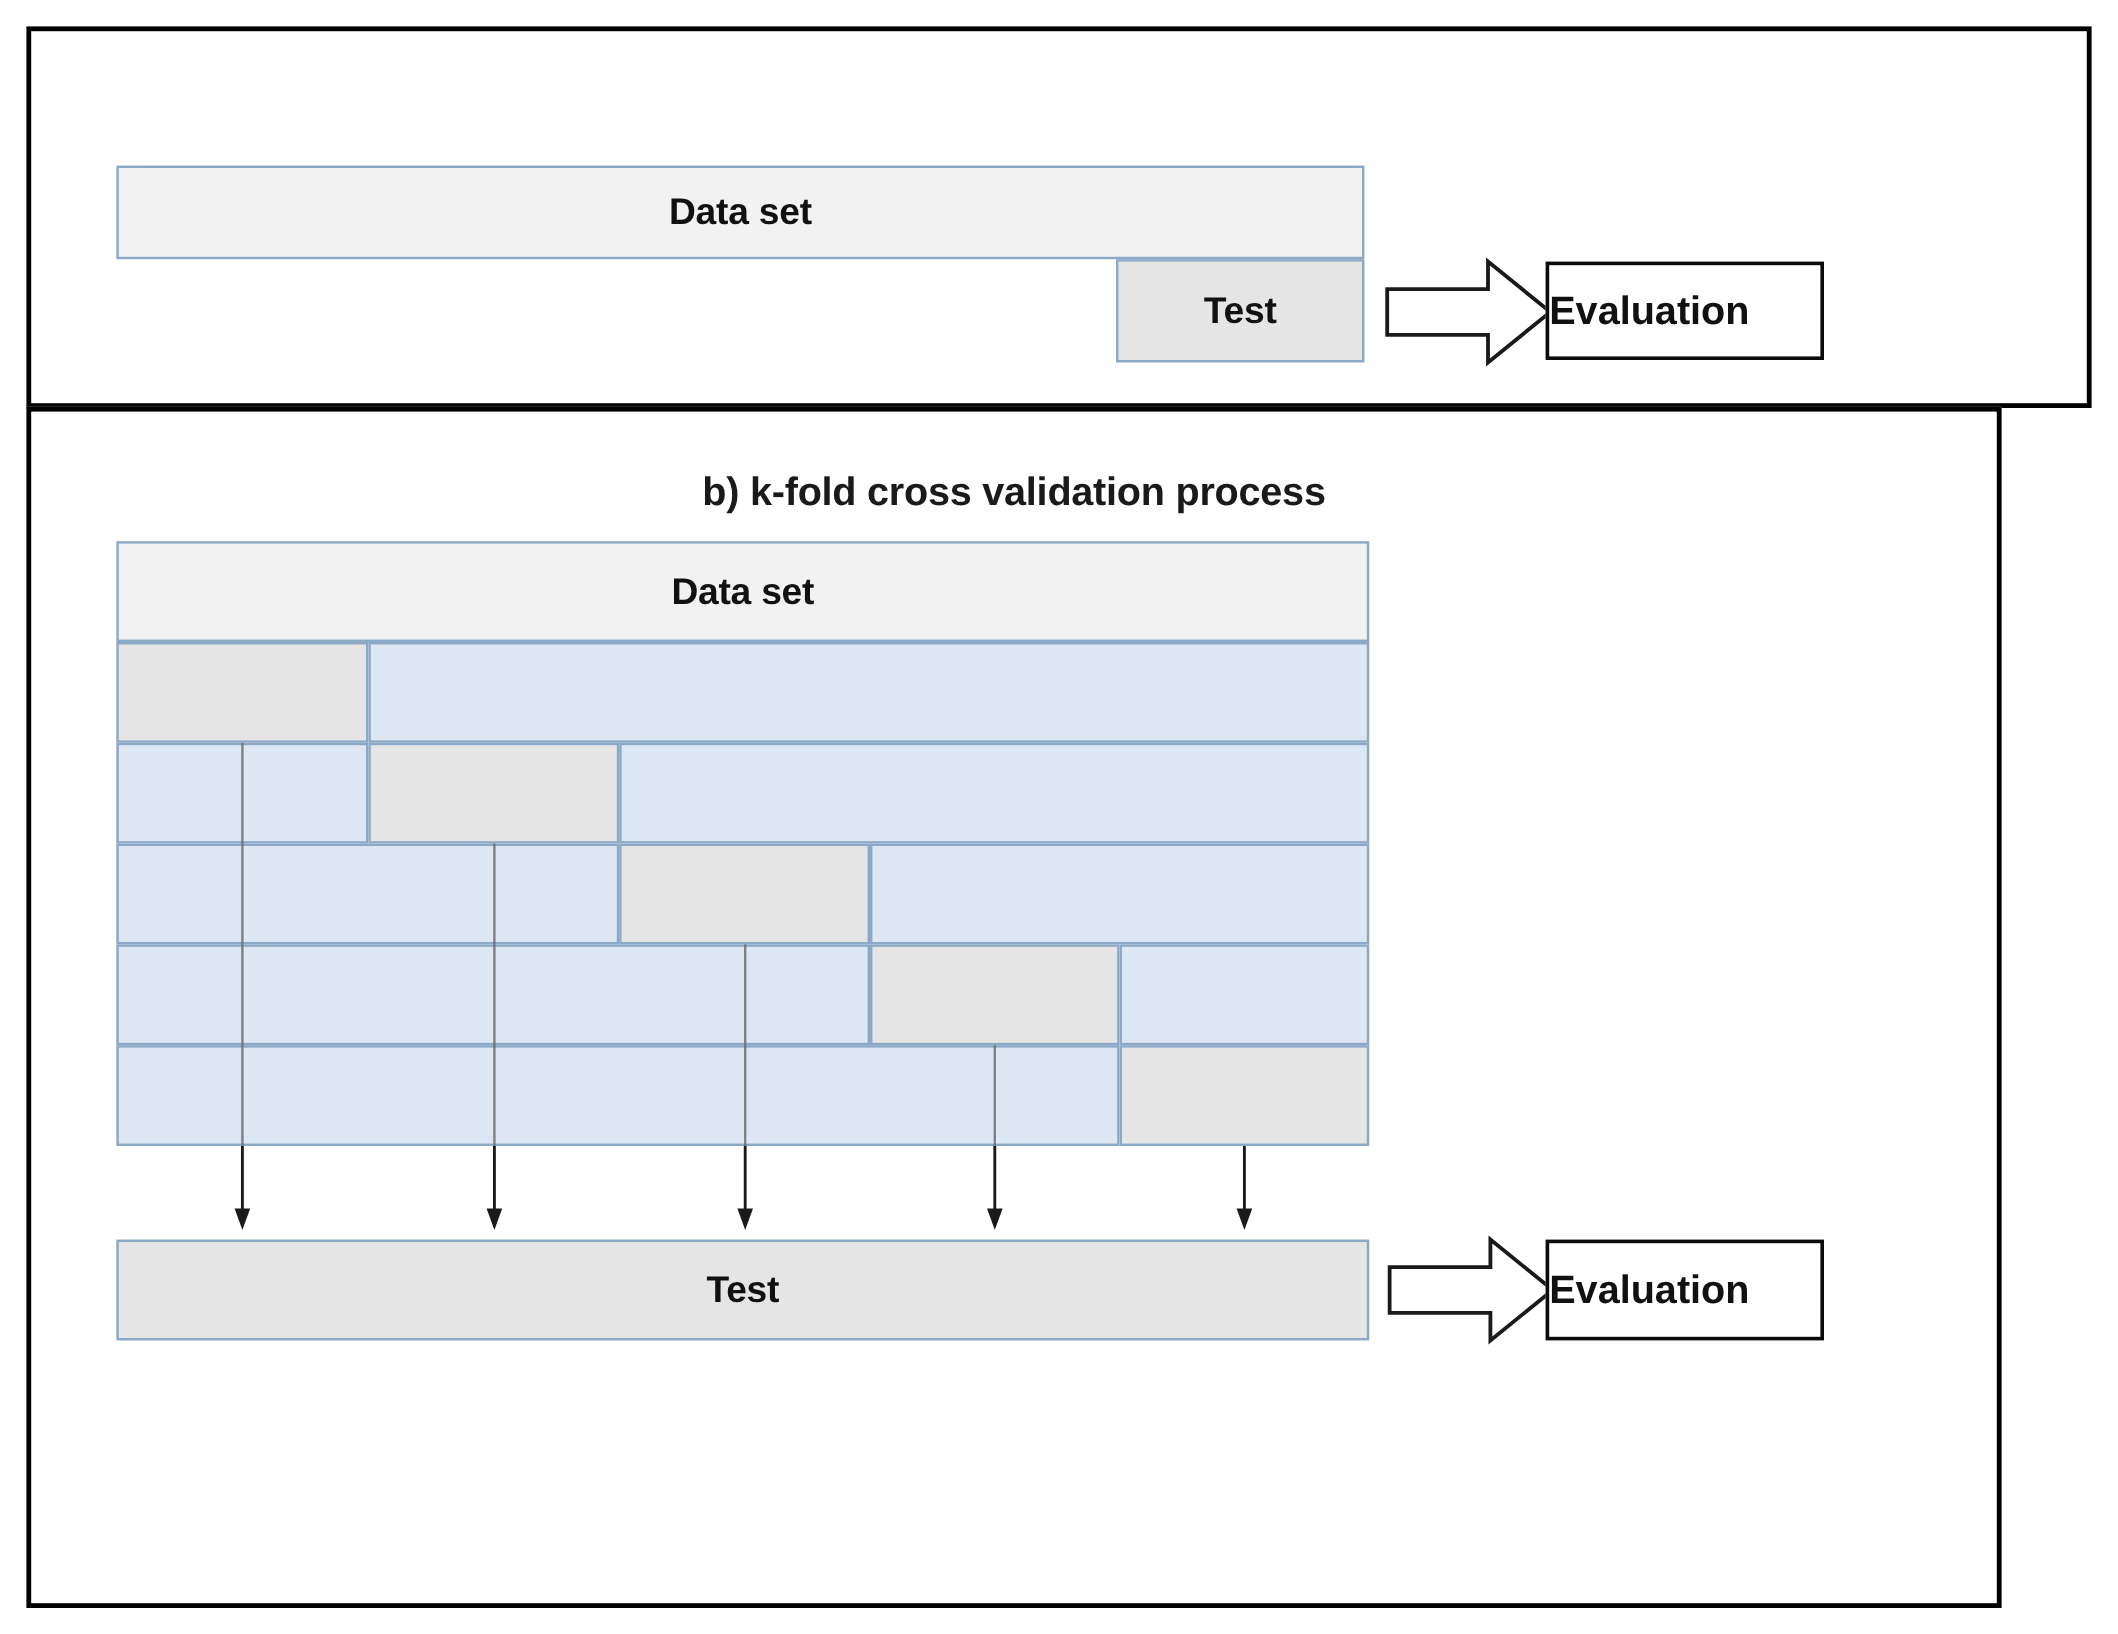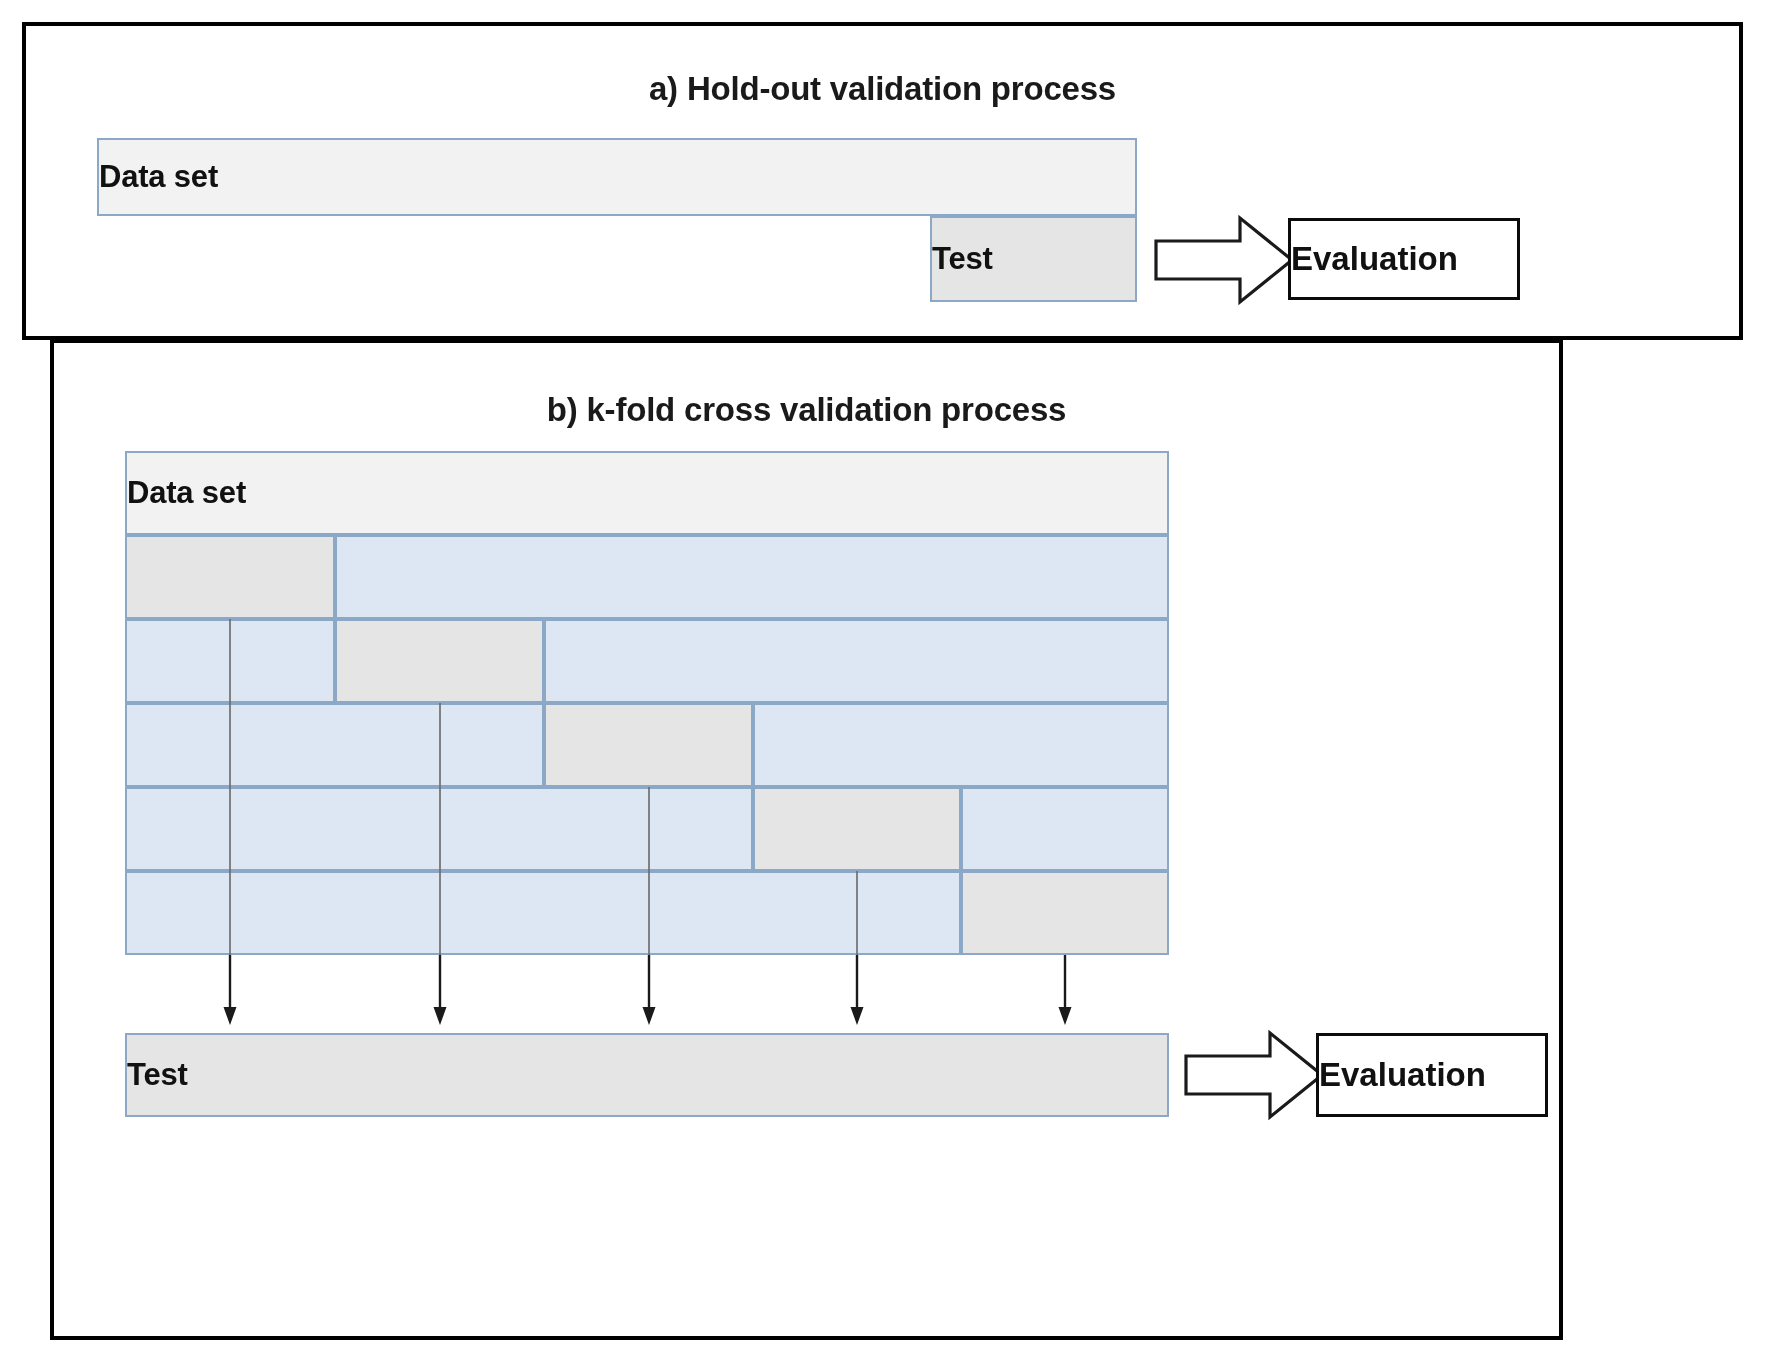--- a/index.html
+++ b/index.html
@@ -16,21 +16,21 @@
   }
 
   
   .frame{
     position:absolute;
     box-sizing:border-box;
     border:4px solid #000000;
     background:#ffffff;
   }
   #panel-a{ left:22px; top:22px;  width:1721px; height:318px; }
-  #panel-b{ left:22px; top:339px; width:1513px; height:1001px;margin-left:28px; }
+  #panel-b{ left:22px; top:339px; width:1646px; height:1001px; }
 
   
   .panel-title{
     position:absolute;
     left:0; right:0;
     text-align:center;
     font-size:33px;
     font-weight:bold;
     color:#1a1a1a;
     letter-spacing:-0.2px;
@@ -38,21 +38,21 @@
   #title-a{ top:44px; }
   #title-b{ top:48px; }
 
   
   .blk{
     position:absolute;
     box-sizing:border-box;
     border:2px solid #8BA9C6;
     display:flex;
     align-items:center;
-    justify-content:flex-start;
+    justify-content:center;
     font-size:31px;
     font-weight:bold;
     color:#111111;
     letter-spacing:-0.2px;
     overflow:hidden;
     white-space:nowrap;
   }
   .dataset{ background:#F2F2F2; }
   .train  { background:#DCE7F3; }
   .test   { background:#e5e5e5; }
@@ -90,21 +90,20 @@
   .downarrow{ position:absolute; }
   .downarrow svg{ display:block; }
 </style>
 </head>
 <body>
 
 <div id="page">
 
   <div id="panel-a" class="frame">
 
-    <div id="title-a" class="panel-title">a) Hold-out validation process</div>
 
     <div class="blk dataset" style="left:71px; top:112px; width:1040px; height:78px;">
       <span>Data set</span>
     </div>
 
     <div class="blk test" style="left:904px; top:190px; width:207px; height:86px;">
       <span>Test</span>
     </div>
 
     <div class="blockarrow" style="left:1128px; top:188px;">

